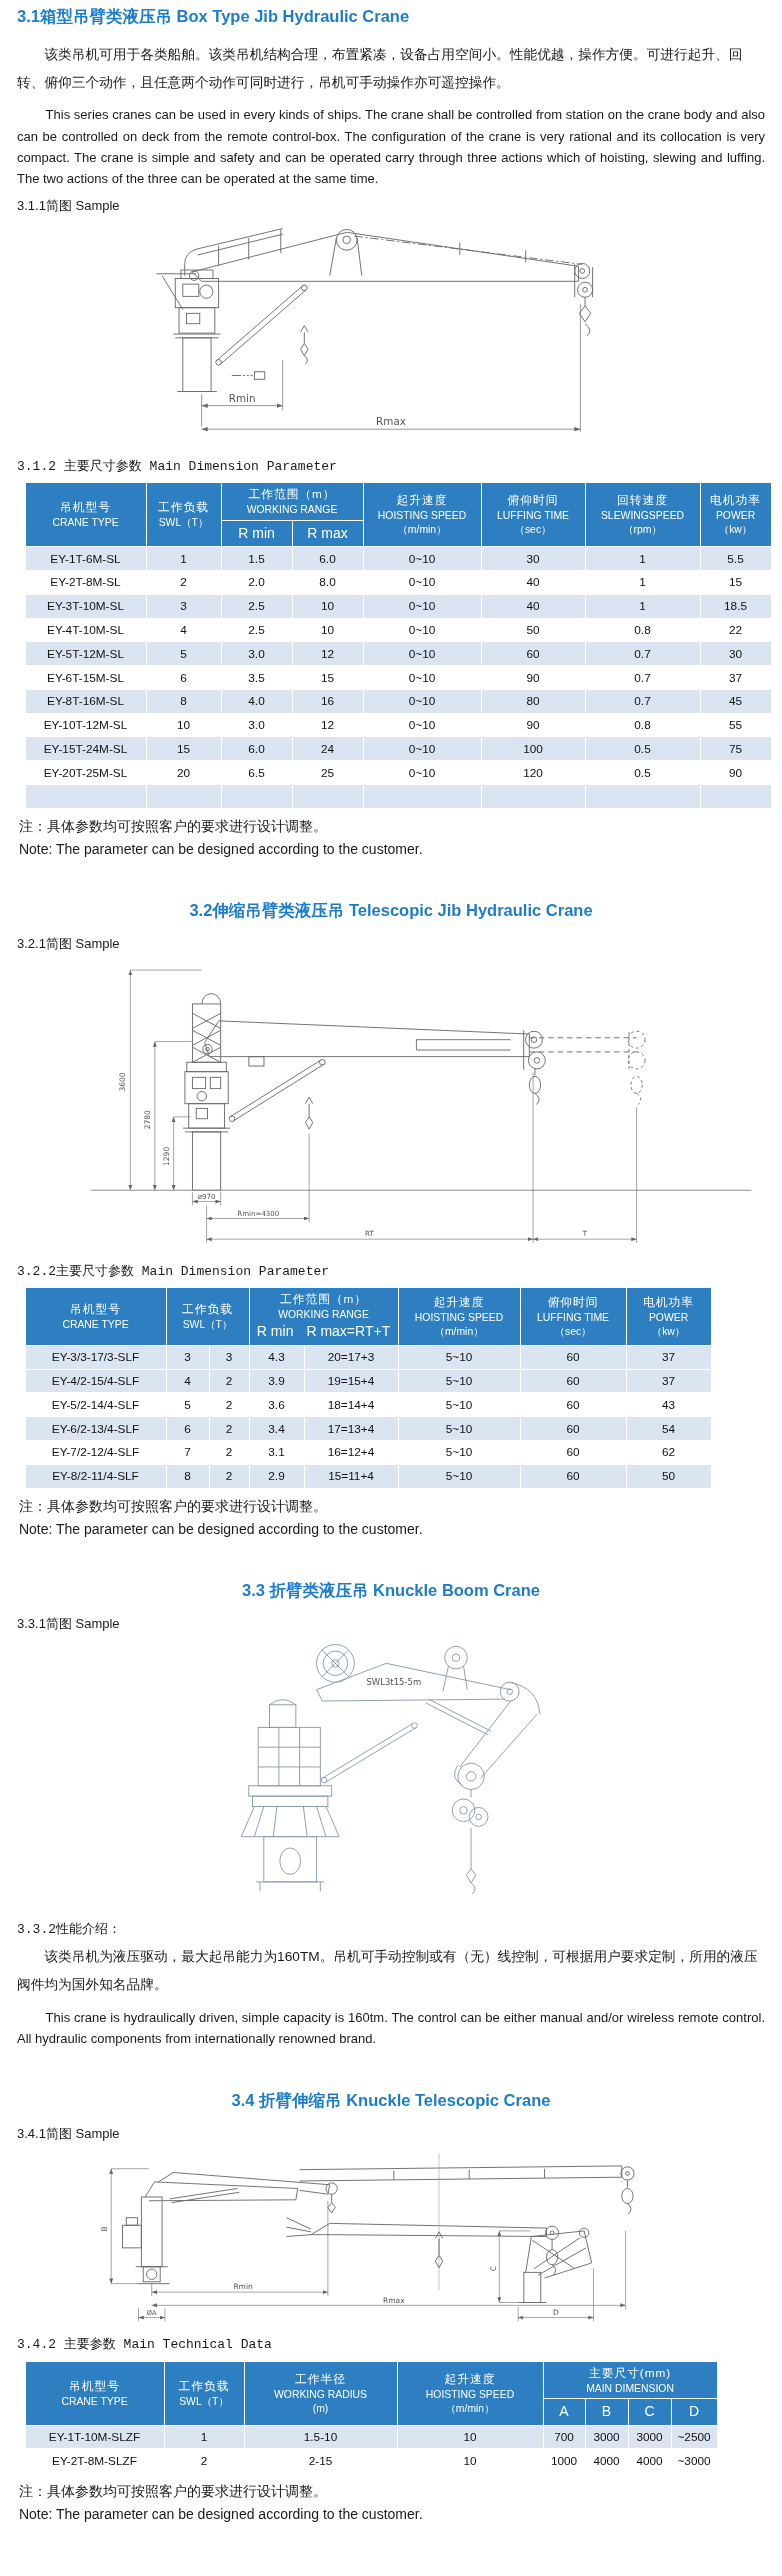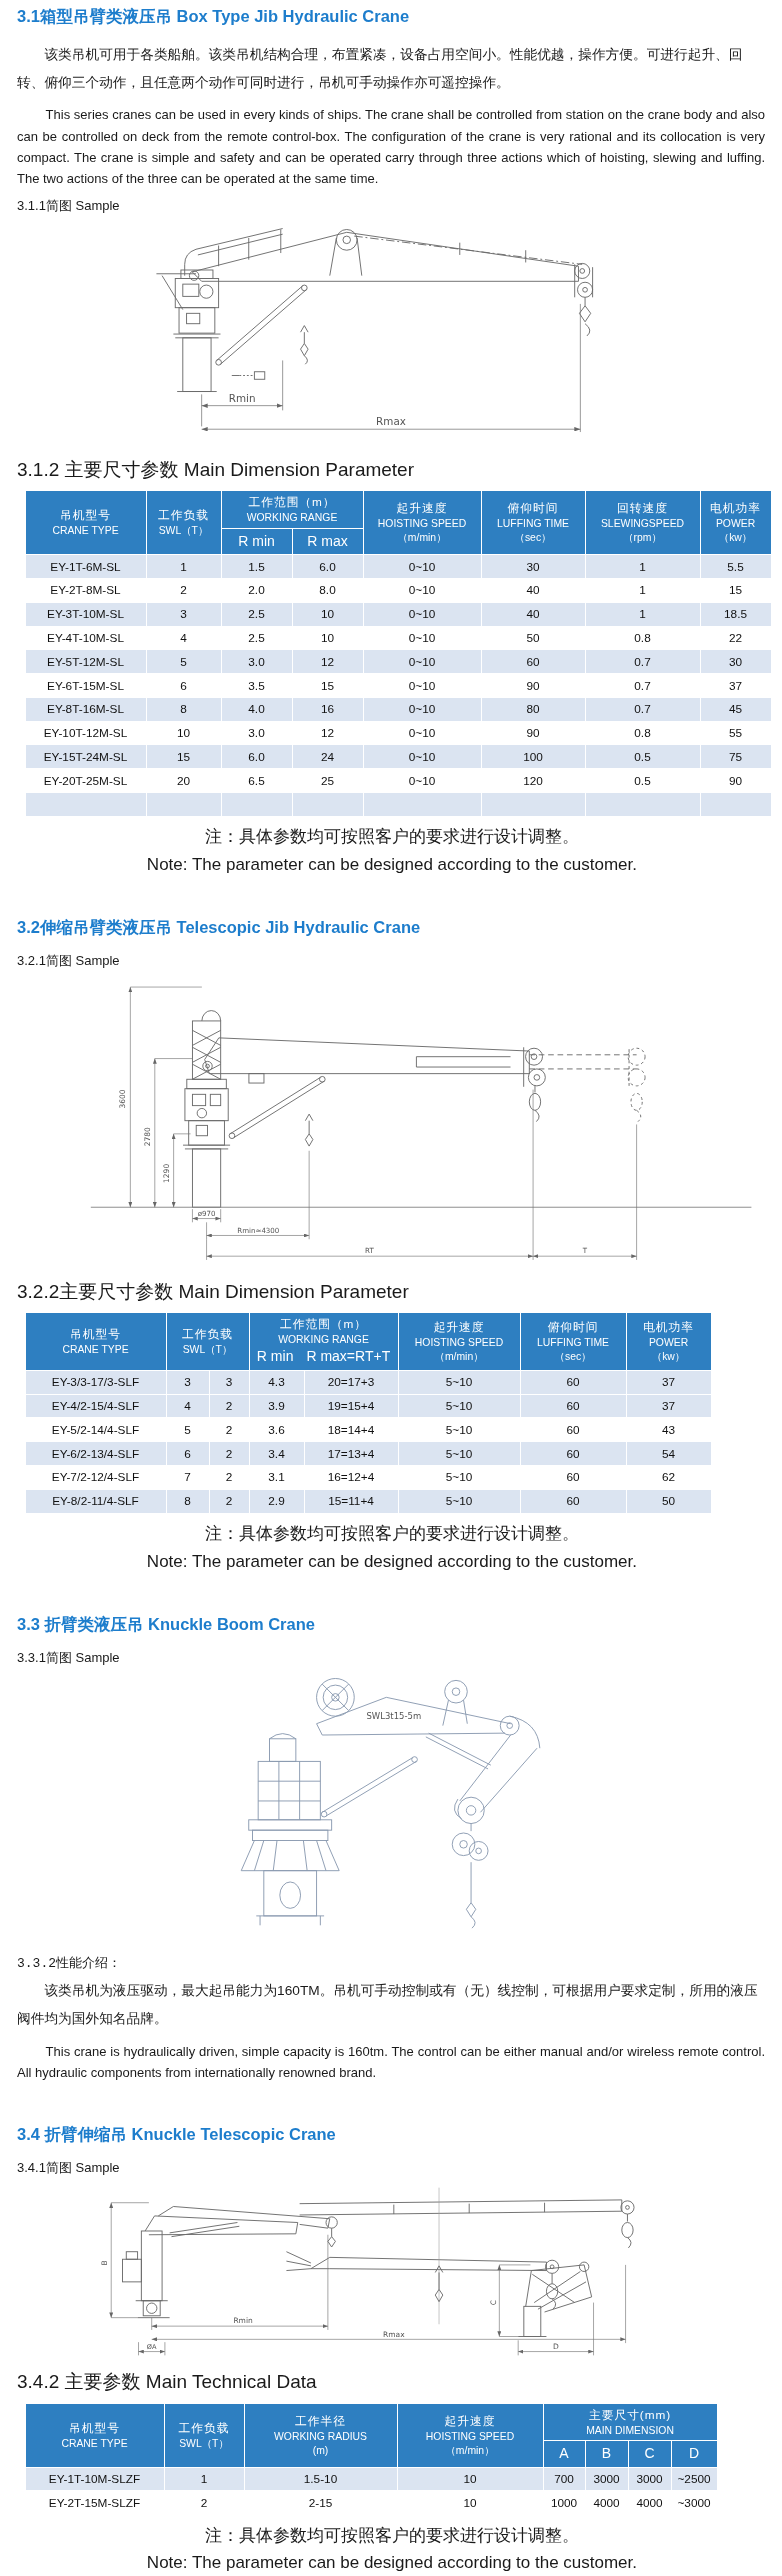--- a/index.html
+++ b/index.html
@@ -2,34 +2,34 @@
 <html style="--blue: #1d7dcc; --th: #2e7fc1; --alt: #dbe4f1;font-size:15px"><head>
 <meta charset="utf-8">
 <style>
   :root{
     --blue:#1d7dcc; --th:#2e7fc1; --alt:#dbe4f1;
   }
   html,body{margin:0;padding:0;background:#fff;}
   body{width:782px;font-family:"Liberation Sans","DejaVu Sans",sans-serif;color:#1a1a1a;}
   .page{padding:5.7px 17px 11.3px 17px;box-sizing:border-box;width:782px;}
   .sec-title{color:var(--blue);font-size:16.5px;font-weight:bold;margin:0 0 13px 0;}
-  .sec-title.gap{margin-top:40px;}
+  .sec-title.gap{margin-top:40px;text-align:center;}
   .para-cn{font-size:13.7px;line-height:2.05;text-indent:2em;margin:0 0 7.5px 0;}
   .para-en{font-size:13px;line-height:1.64;text-indent:2.2em;text-align:justify;margin:0 0 5.7px 0;}
   .sub-heading{font-size:13px;margin:7.5px 0 1.9px 0;}
-  .tbl-heading{font-size:19px;margin:3.8px 0 7.5px 0;}
+  .tbl-heading{font-size:13px;margin:3.8px 0 7.5px 0;font-family:Liberation Mono, monospace;}
   .perf-heading{font-size:13px;margin:5.7px 0 5.7px 0;font-family:Liberation Mono, monospace;}
   table{border-collapse:collapse;table-layout:fixed;margin-left:7.5px;}
   th{background:var(--th);color:#fff;font-weight:normal;border:1.9px solid #fff;vertical-align:middle;padding:2.8px 0.9px;text-align:center;}
   .h-cn{font-size:11.8px;letter-spacing:0.9px;line-height:1.45;}
   .h-en{font-size:10.4px;line-height:1.35;}
   .h-sub{font-size:14px;line-height:1.4;}
   td{border:1.9px solid #fff;text-align:center;font-size:11.8px;height:21px;padding:0.9px 1.9px;background:#fff;color:#111;}
   tr.alt td{background:var(--alt);}
-  .note{font-size:17px;line-height:1.5;margin:2px 0;text-align:center;}
+  .note{font-size:14px;line-height:1.5;margin:2px 0;}
   .notes{margin-top:7.5px;margin-left:1.9px;}
   svg.drawing{display:block;margin:1.9px 0;}
   svg text{font-family:"DejaVu Sans",sans-serif;fill:#555;}
   .sub-gap{display:inline-block;width:13px;}
 </style>
 </head>
 <body>
 
 <div class="page">
 
@@ -616,21 +616,21 @@
           <td>EY-1T-10M-SLZF</td>
           <td>1</td>
           <td>1.5-10</td>
           <td>10</td>
           <td>700</td>
           <td>3000</td>
           <td>3000</td>
           <td>~2500</td>
         </tr>
         <tr>
-          <td>EY-2T-15M-SLZF</td>
+          <td>EY-2T-8M-SLZF</td>
           <td>2</td>
           <td>2-15</td>
           <td>10</td>
           <td>1000</td>
           <td>4000</td>
           <td>4000</td>
           <td>~3000</td>
         </tr>
       </tbody>
   </table>

